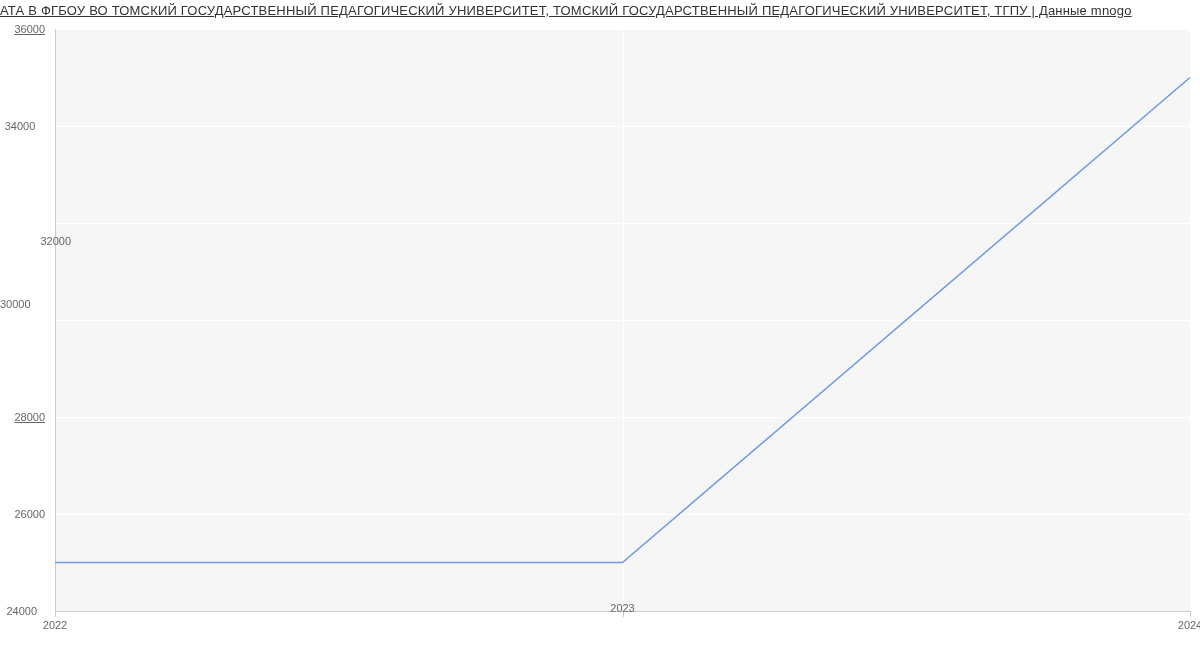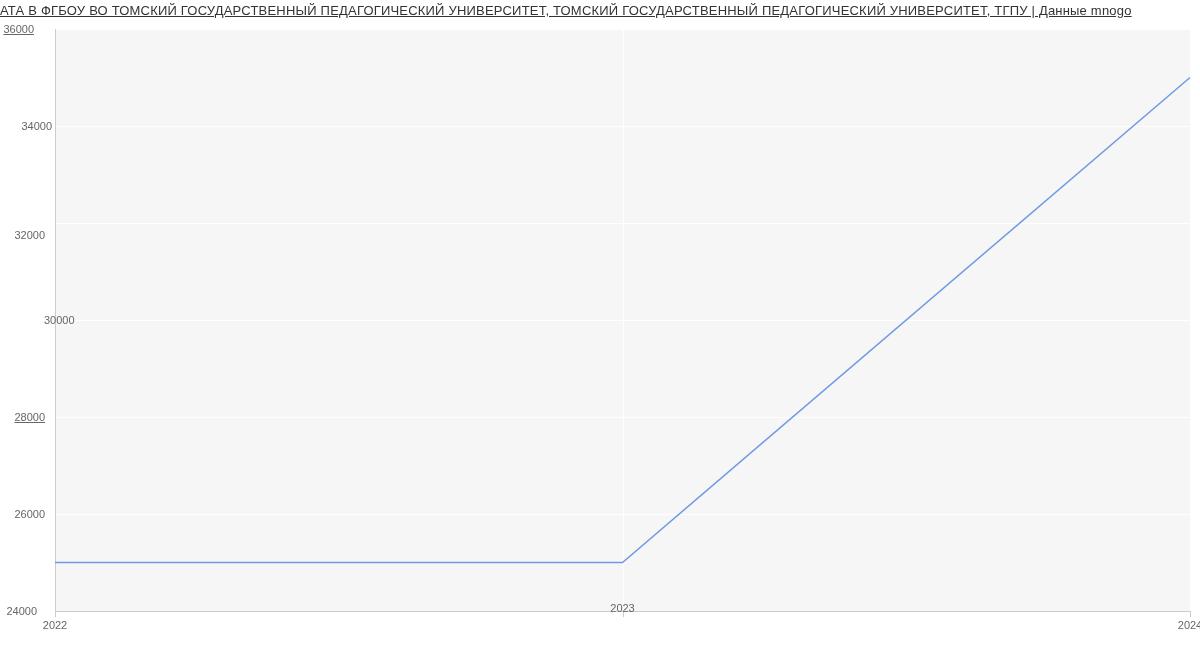--- a/index.html
+++ b/index.html
@@ -106,24 +106,24 @@
     </div>
   <div class="axis-line-y" id="axis-y" style="left: 55px; top: 7px; height: 582px;"></div>
   <div class="axis-line-x" id="axis-x" style="left: 55px; top: 589px; width: 1135px;"></div>
   <svg class="line-layer" id="line-layer" width="1200" height="628" style="left: 0px; top: 0px;">
       <path d="M55 540.5 L622.5 540.5 L1190 55.5" class="series-line" stroke="#6f9ae3"></path>
     </svg>
   <div id="y-labels">
       <div class="y-tick-label" style="left: 0px; width: 37px; top: 589px;">24000</div>
       <div class="y-tick-label" style="left: 0px; width: 45px; top: 492px; text-align: right;">26000</div>
       <div class="y-tick-label" style="left: 0px; width: 45px; top: 395px; text-decoration: underline;">28000</div>
-      <div class="y-tick-label" style="left: 0px; width: 25px; top: 298px; margin-left: 44px;">30000</div>
-      <div class="y-tick-label" style="left: 0px; width: 45px; top: 213px;">32000</div>
-      <div class="y-tick-label" style="left: 12px; width: 40px; top: 104px;">34000</div>
-      <div class="y-tick-label" style="left: 0px; width: 34px; top: 7px; text-decoration: underline;">36000</div>
+      <div class="y-tick-label" style="left: 0px; width: 25px; top: 282px;">30000</div>
+      <div class="y-tick-label" style="left: 0px; width: 45px; top: 219px; padding-left: 26px;">32000</div>
+      <div class="y-tick-label" style="left: 0px; width: 40px; top: 104px; text-align: center;">34000</div>
+      <div class="y-tick-label" style="left: 0px; width: 45px; top: 7px; text-decoration: underline;">36000</div>
     </div>
   <div id="x-labels">
       <div class="tick-mark-x" style="left: 55px; top: 589px; height: 6px;"></div>
       <div class="x-tick-label" style="left: 55px; top: 597px;">2022</div>
       <div class="tick-mark-x" style="left: 622.5px; top: 589px; height: 6px;"></div>
       <div class="x-tick-label" style="left: 622.5px; top: 580px;">2023</div>
       <div class="tick-mark-x" style="left: 1190px; top: 589px; height: 6px;"></div>
       <div class="x-tick-label" style="left: 1190px; top: 597px;">2024</div>
     </div>
 </div>

